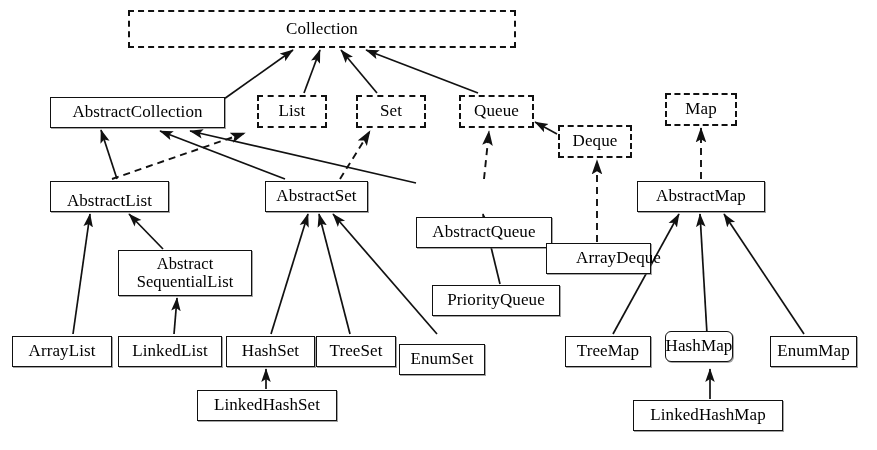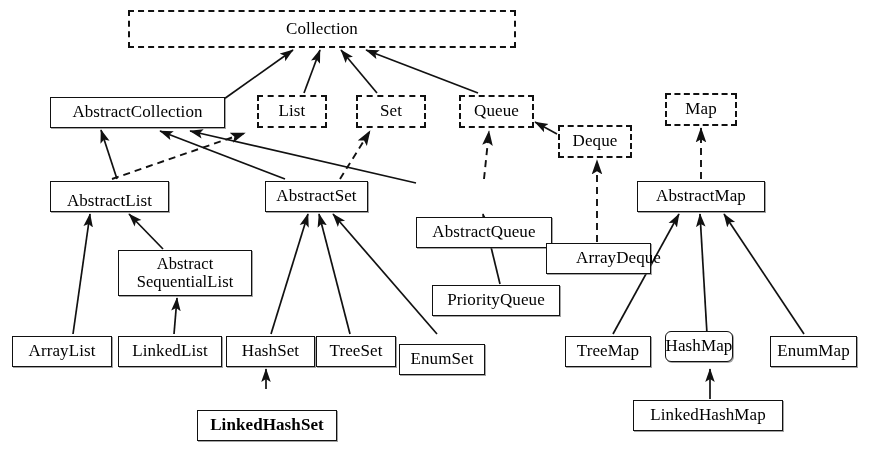--- a/index.html
+++ b/index.html
@@ -148,21 +148,21 @@
       </div>
       <div class="node solid" style="left: 226px; top: 336px; width: 89px; height: 31px;">
         <span class="label">HashSet</span>
       </div>
       <div class="node solid" style="left: 316px; top: 336px; width: 80px; height: 31px;">
         <span class="label">TreeSet</span>
       </div>
       <div class="node solid" style="left: 399px; top: 344px; width: 86px; height: 31px;">
         <span class="label">EnumSet</span>
       </div>
-      <div class="node solid" style="left: 197px; top: 410px; width: 140px; height: 31px; font-weight: bold;">
+      <div class="node solid" style="left: 197px; top: 390px; width: 140px; height: 31px;">
         <span class="label">LinkedHashSet</span>
       </div>
       <div class="node solid" style="left: 565px; top: 336px; width: 86px; height: 31px;">
         <span class="label">TreeMap</span>
       </div>
       <div class="node solid" style="left: 665px; top: 331px; width: 68px; height: 31px; border-radius: 6px;">
         <span class="label">HashMap</span>
       </div>
       <div class="node solid" style="left: 770px; top: 336px; width: 87px; height: 31px;">
         <span class="label">EnumMap</span>

